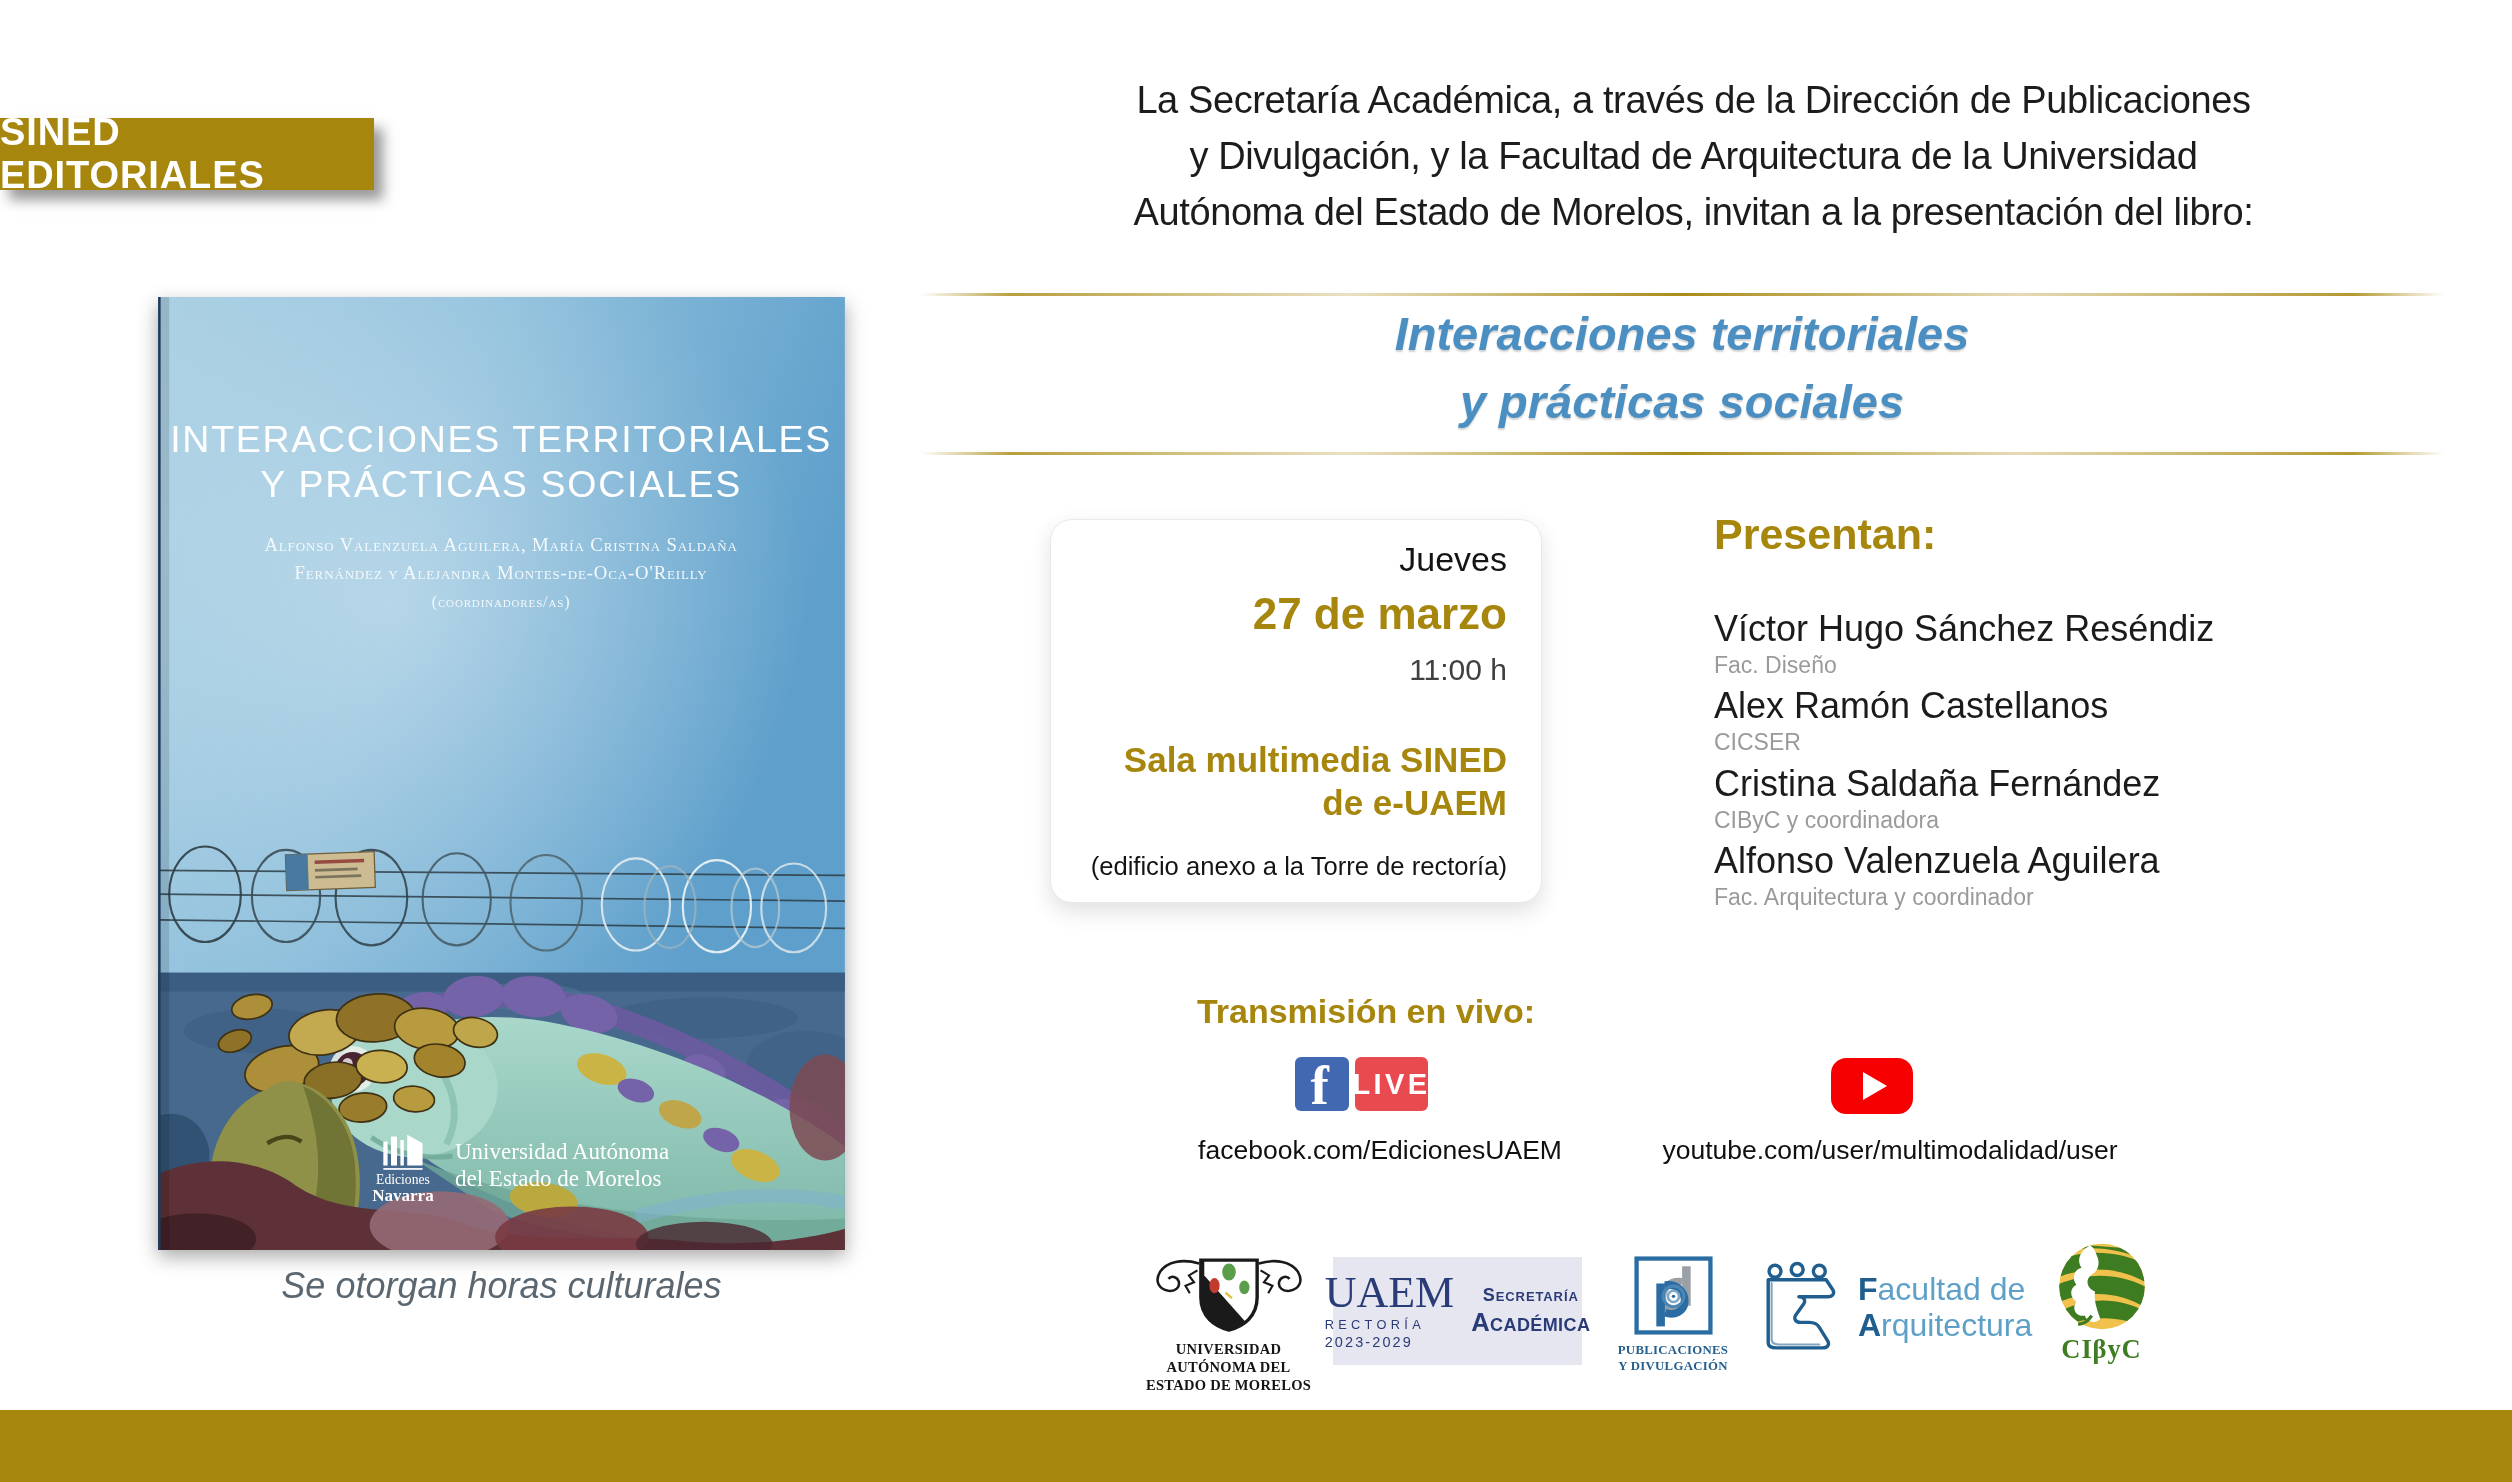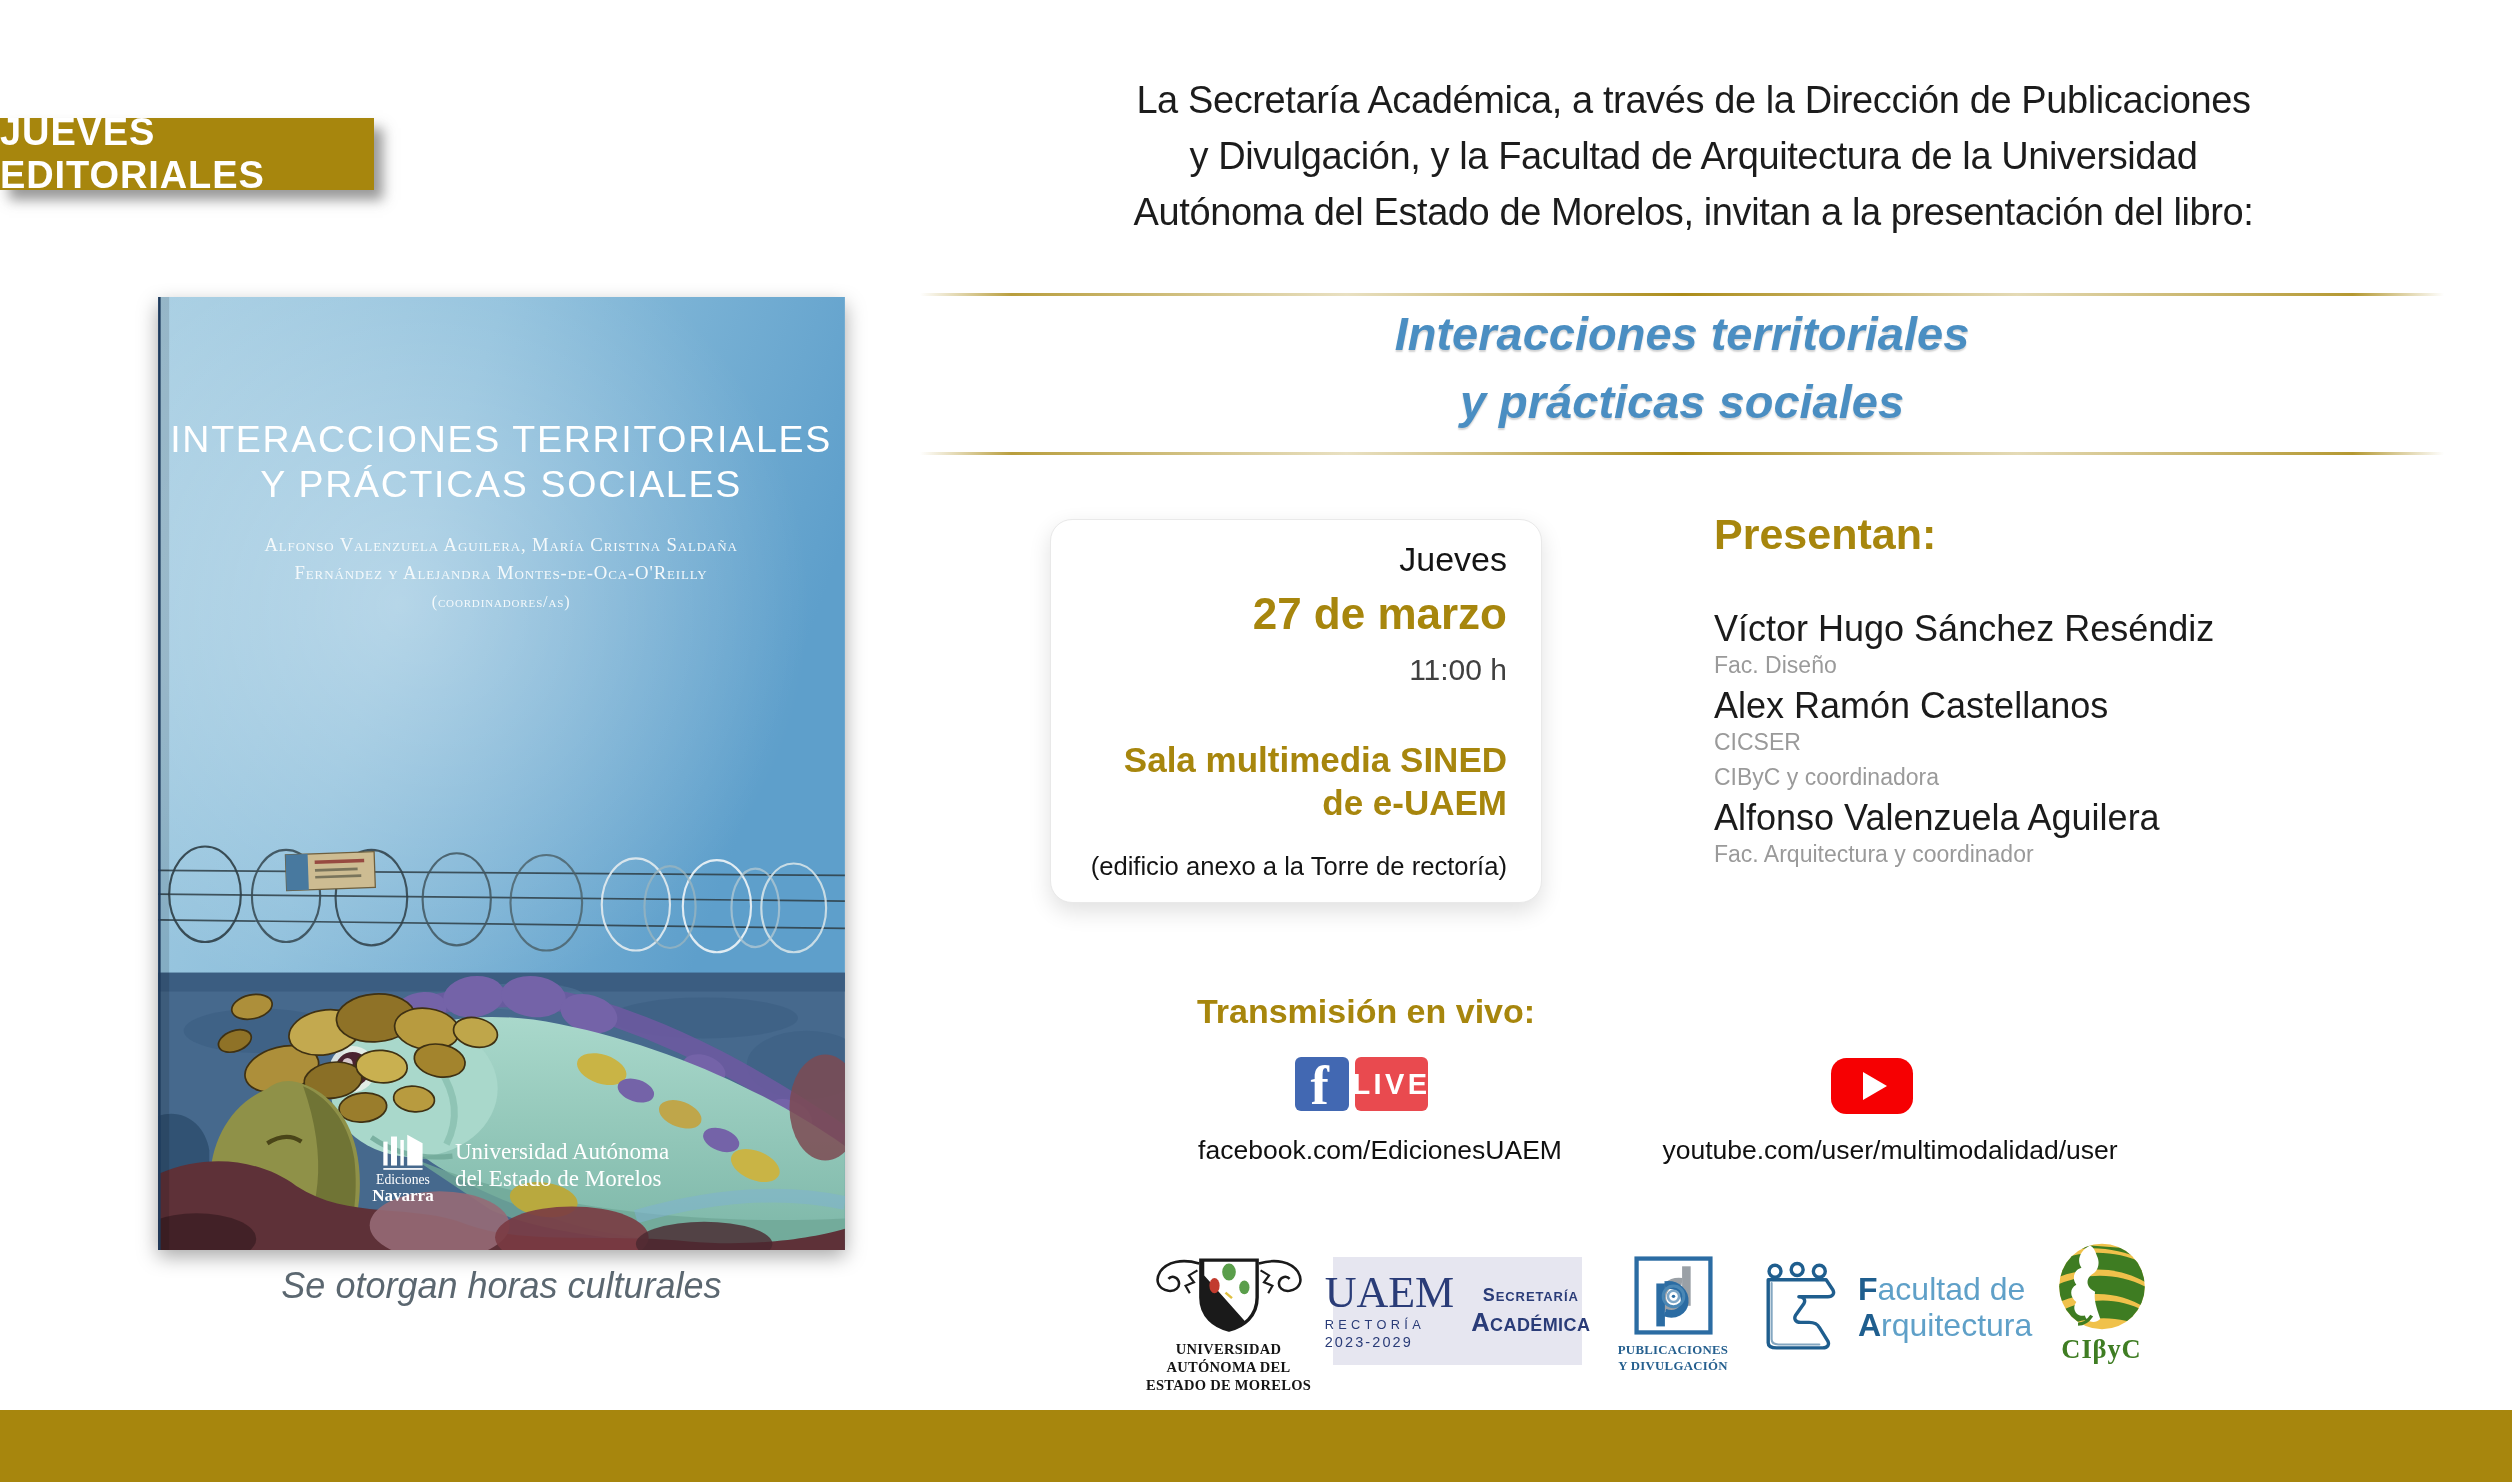--- a/index.html
+++ b/index.html
@@ -120,21 +120,21 @@
   }
   
   .footer-bar{position:absolute;left:0;top:1410px;width:2512px;height:73px;background:#A7860D;}
 </style>
 </head>
 <body>
 
 <div id="canvas">
 
   <div class="badge">
-    <span>JUEVES EDITORIALES</span>
+    <span>SINED EDITORIALES</span>
   </div>
 
   <div class="intro">
     <div>La Secretaría Académica, a través de la Dirección de Publicaciones</div>
     <div>y Divulgación, y la Facultad de Arquitectura de la Universidad</div>
     <div>Autónoma del Estado de Morelos, invitan a la presentación del libro:</div>
   </div>
 
   <div class="divider top"></div>
   <div class="book-title">
@@ -306,20 +306,21 @@
     <div class="presenters-list">
       <div class="presenter">
         <div class="presenter-name">Víctor Hugo Sánchez Reséndiz</div>
         <div class="presenter-affil">Fac. Diseño</div>
       </div>
       <div class="presenter">
         <div class="presenter-name">Alex Ramón Castellanos</div>
         <div class="presenter-affil">CICSER</div>
       </div>
       <div class="presenter">
+        <div class="presenter-name">Cristina Saldaña Fernández</div>
         <div class="presenter-affil">CIByC y coordinadora</div>
       </div>
       <div class="presenter">
         <div class="presenter-name">Alfonso Valenzuela Aguilera</div>
         <div class="presenter-affil">Fac. Arquitectura y coordinador</div>
       </div>
     </div>
   </div>
 
   <div class="stream-heading">Transmisión en vivo:</div>

